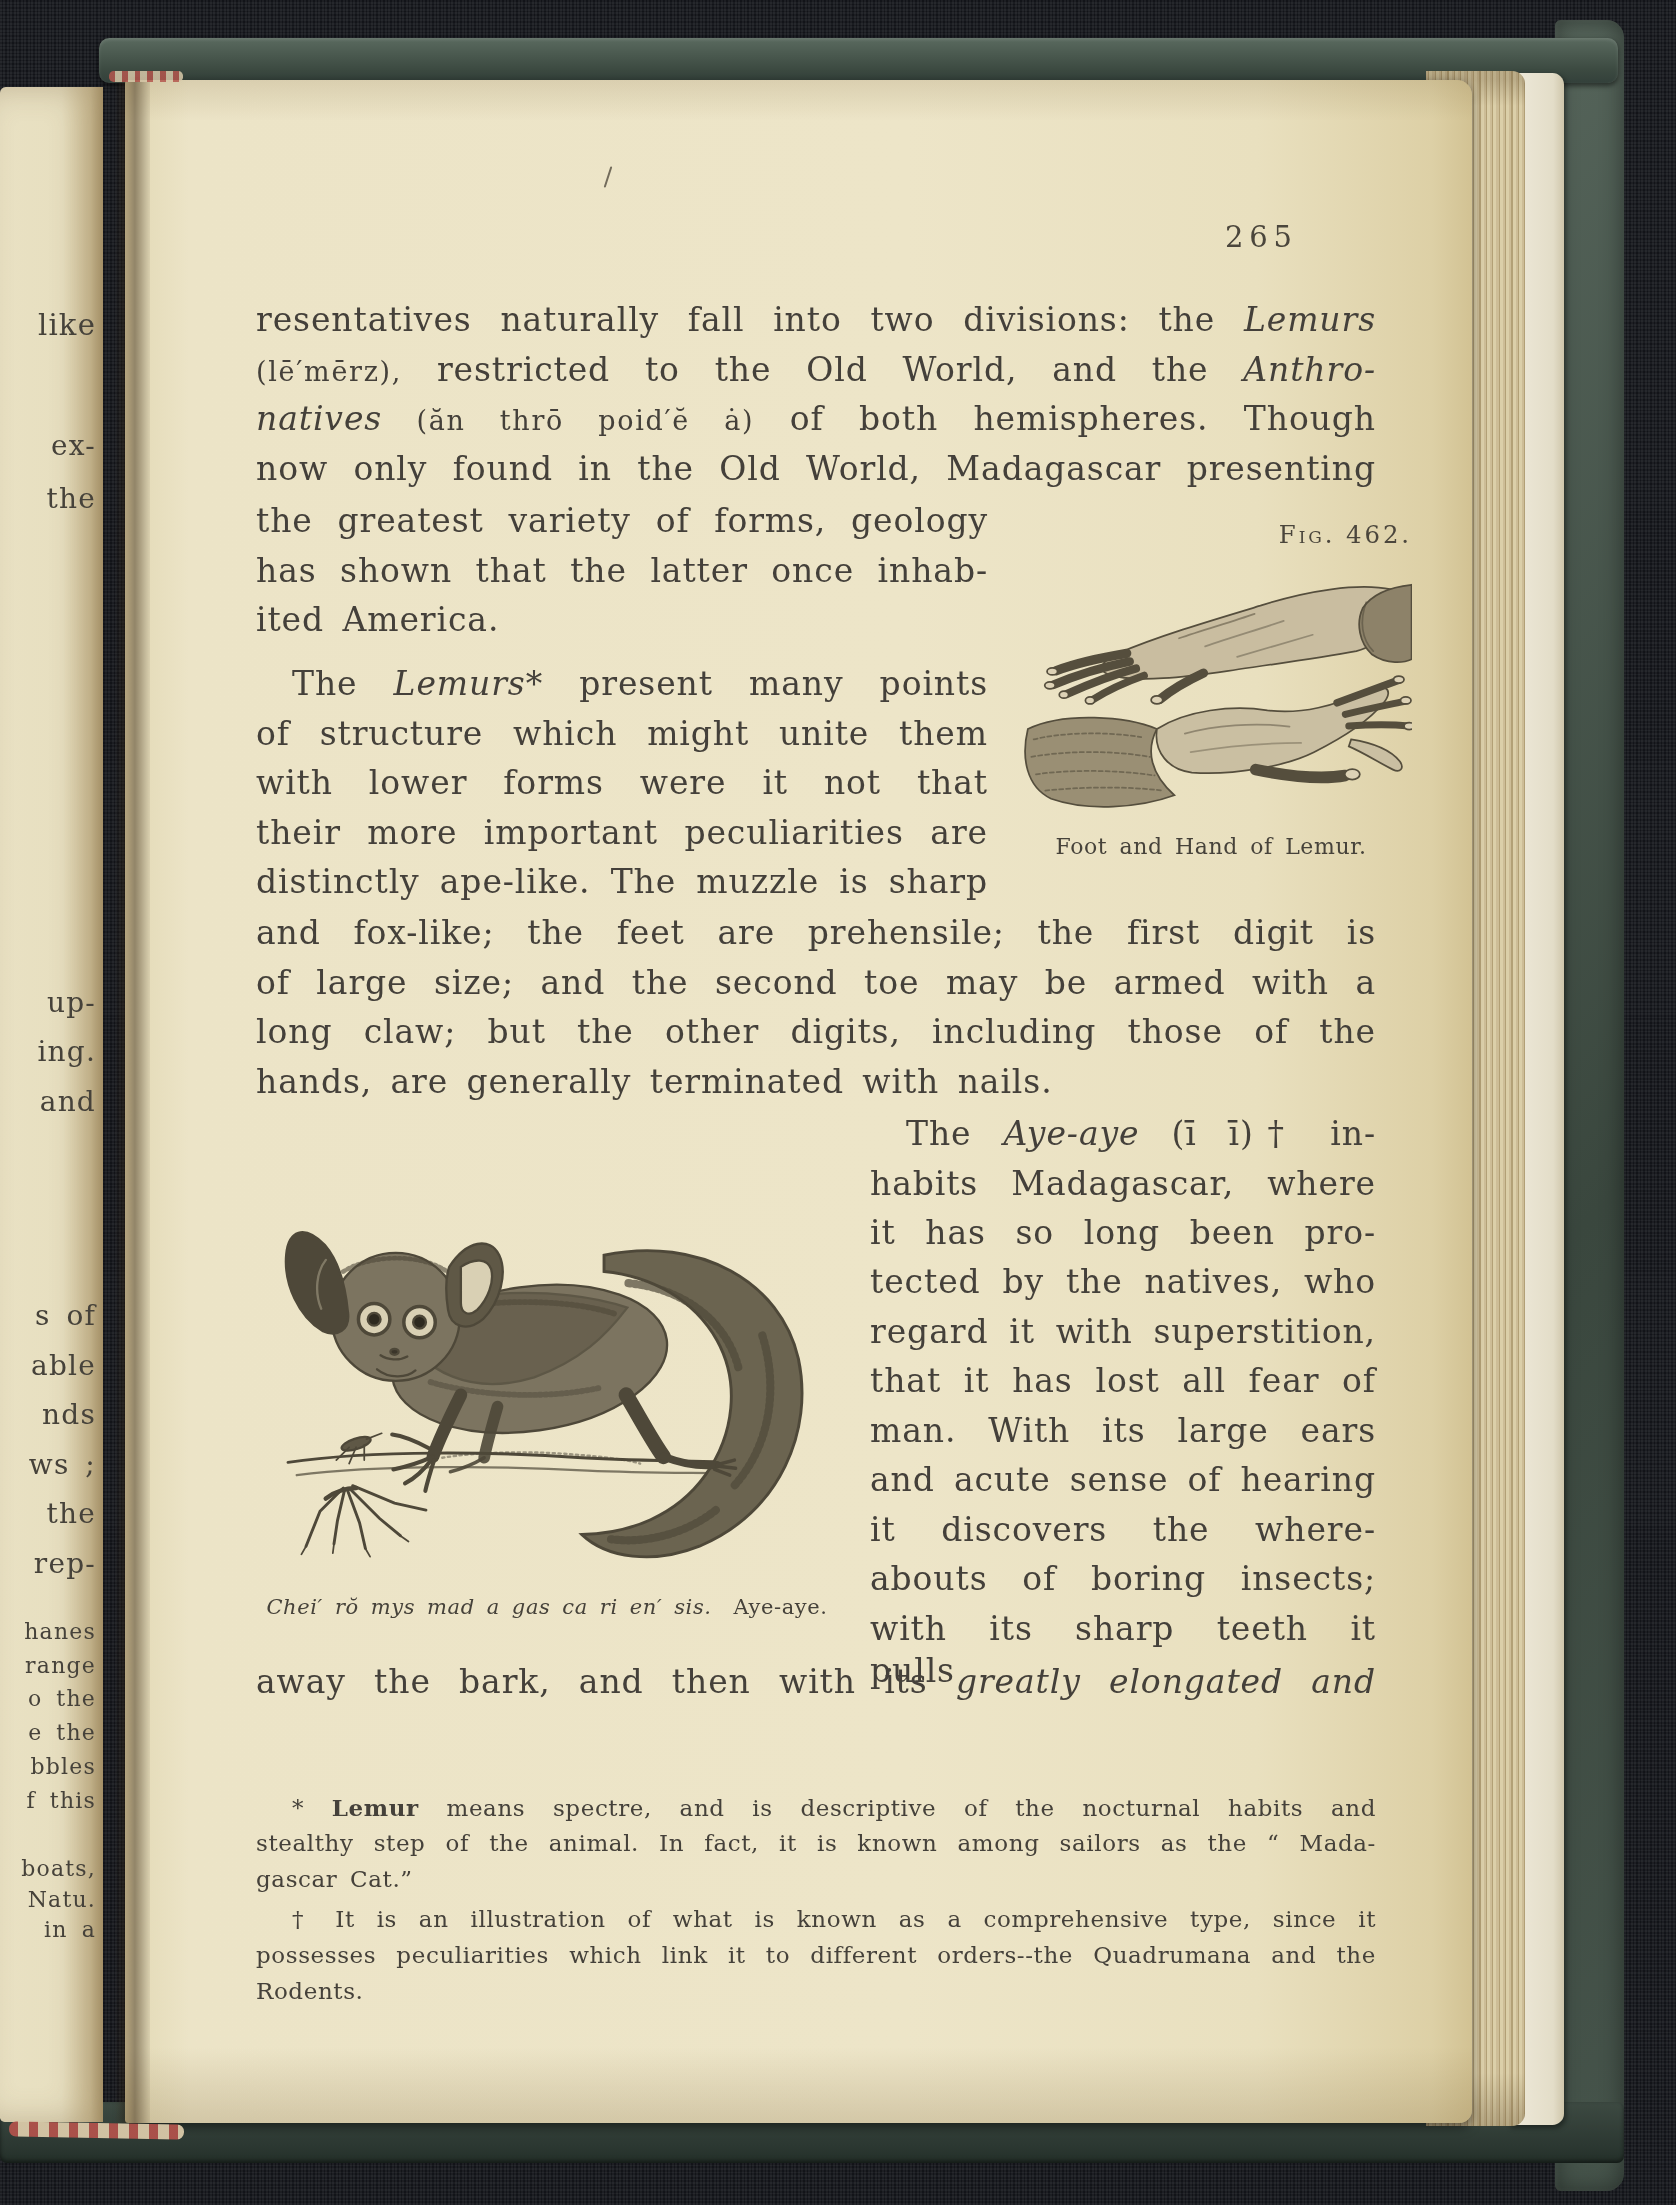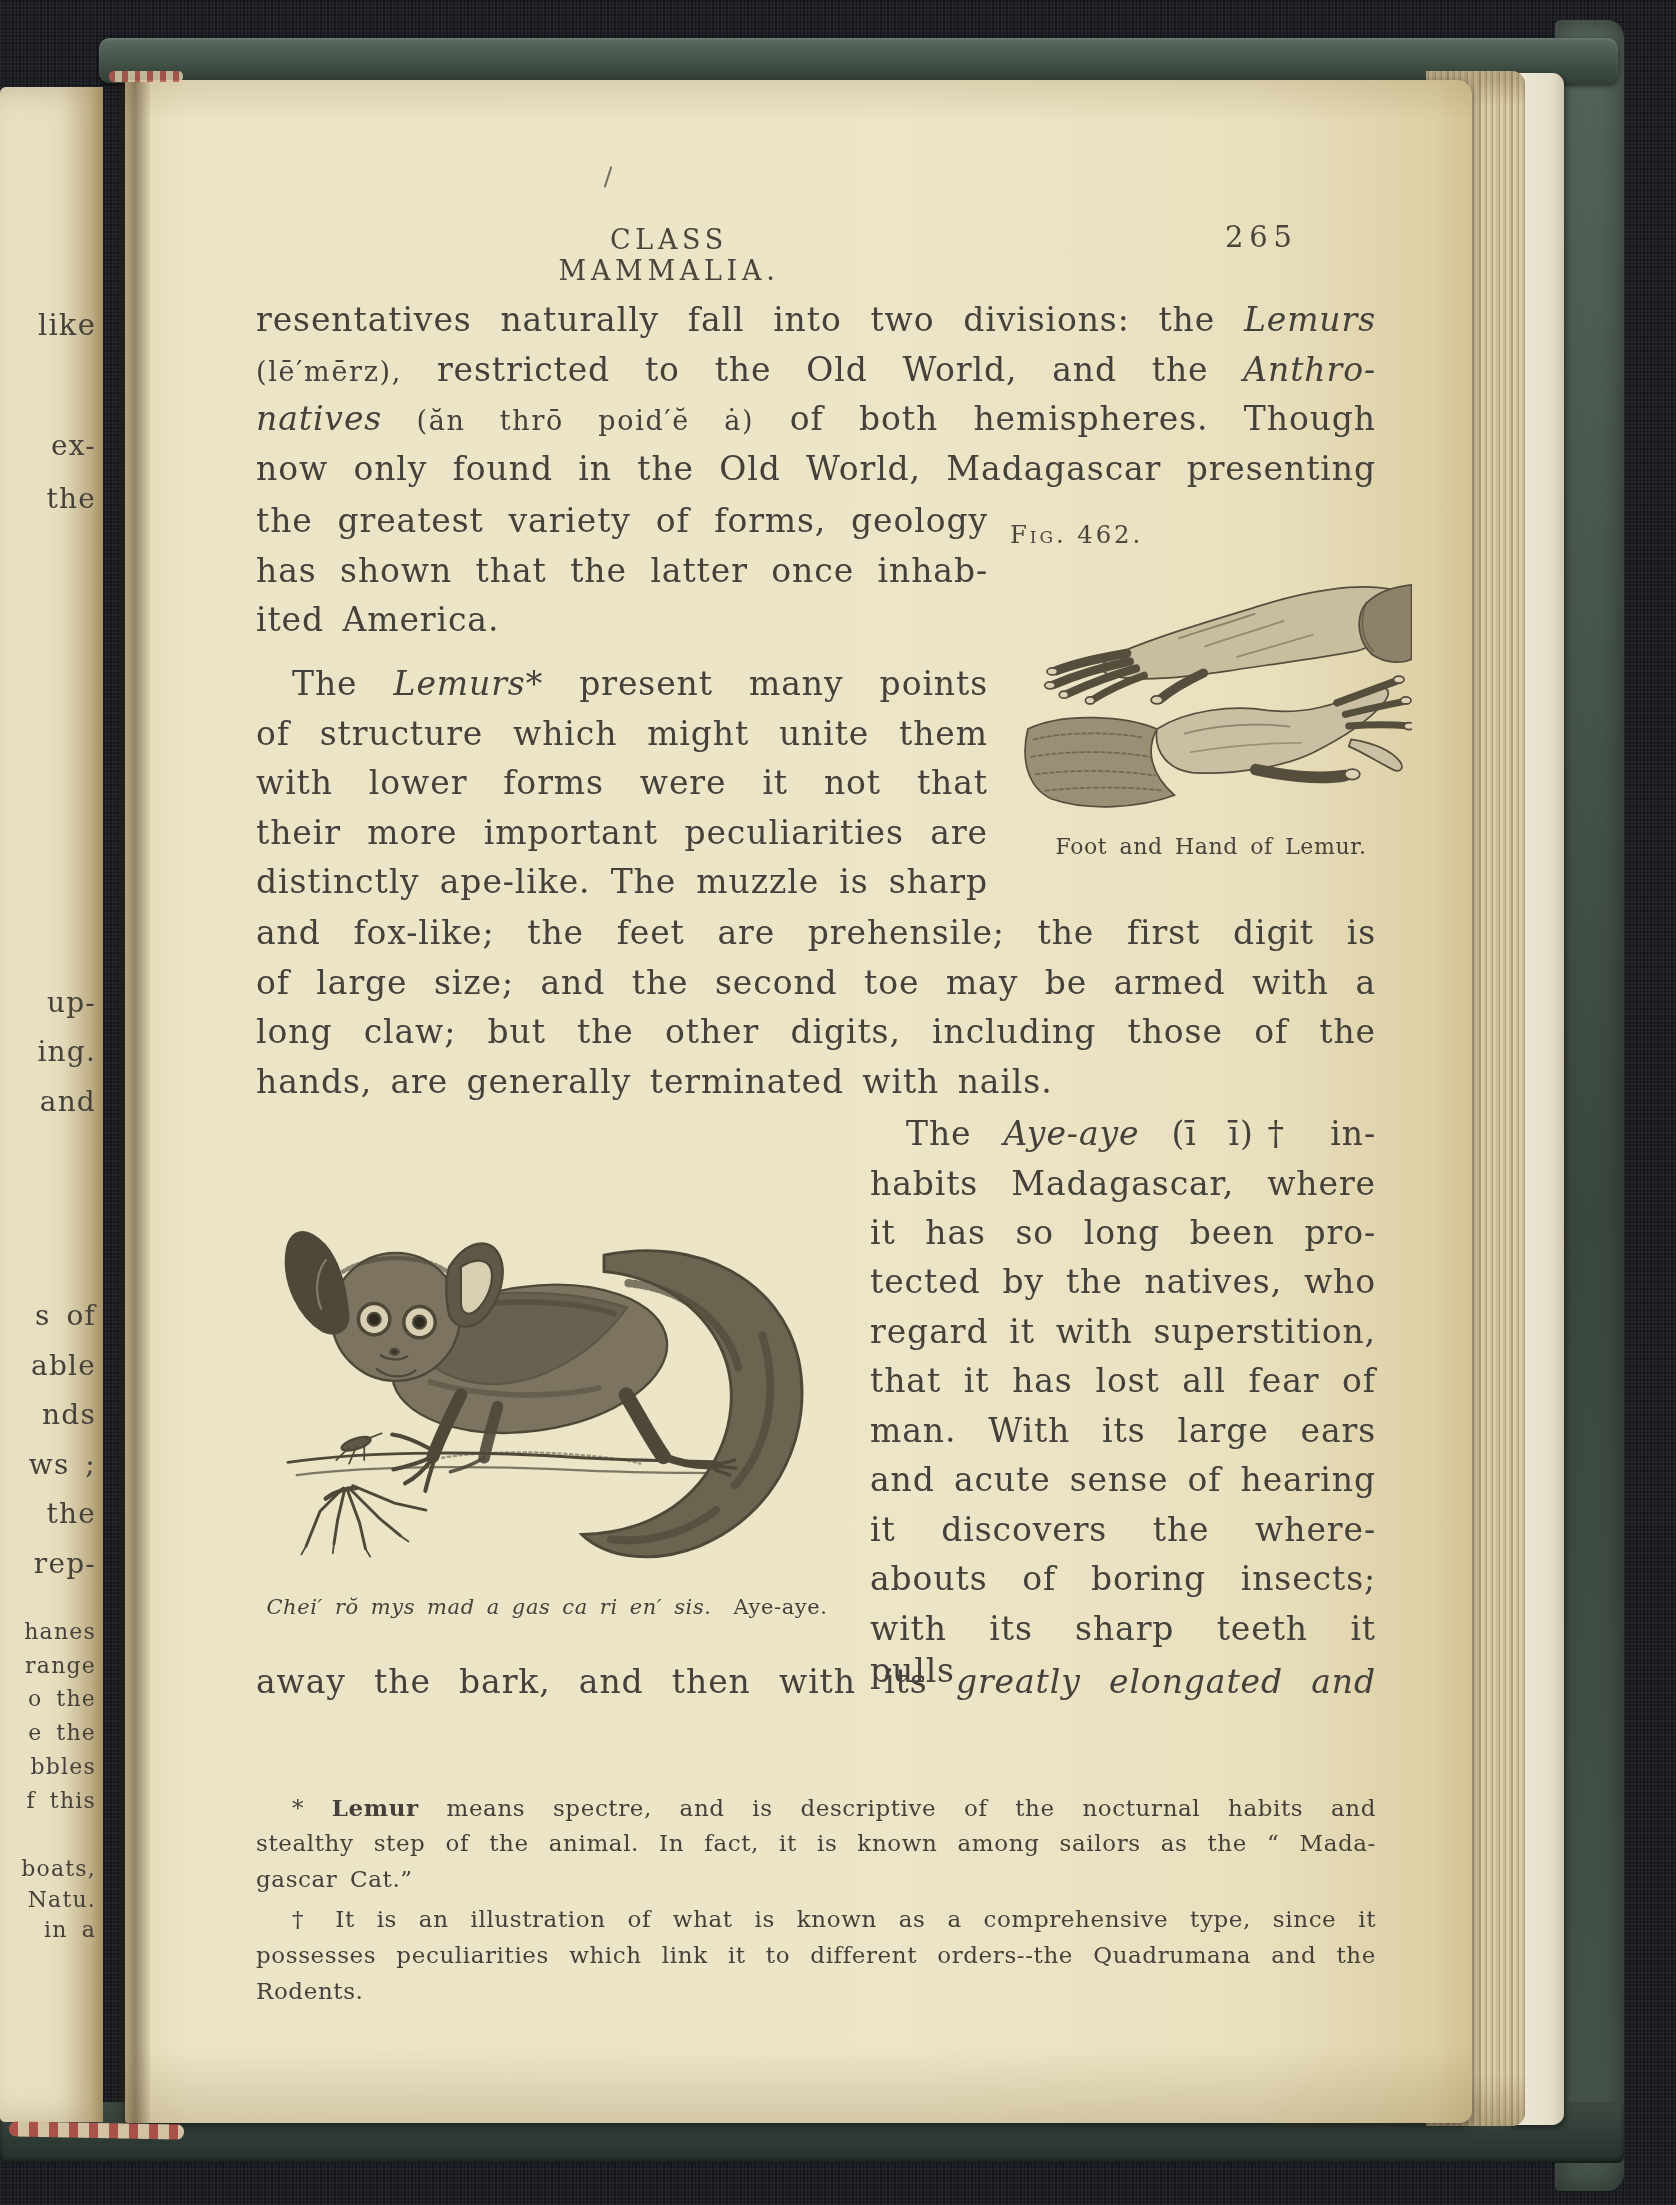--- a/index.html
+++ b/index.html
@@ -77,21 +77,21 @@
   .ll{text-align:left;text-align-last:left;}
   .ind{text-indent:36px;}
   .em{font-style:italic;}
   .pron{font-size:27px;letter-spacing:1.7px;}
 
   .fn{position:absolute;left:131px;width:1120px;font-size:23px;line-height:33px;color:#45413a;
     letter-spacing:0.6px;word-spacing:4.7px;margin-top:22px;}
   .fnb{font-weight:bold;}
 
   .figure{position:absolute;}
-  .fig-label{width:100%;text-align:left;font-variant:small-caps;letter-spacing:2.9px;
+  .fig-label{width:100%;text-align:right;font-variant:small-caps;letter-spacing:2.9px;
     font-size:24.4px;color:#4b463c;}
   .fig-caption{position:absolute;width:100%;text-align:center;font-size:22px;color:#46423a;
     letter-spacing:0.6px;word-spacing:4.7px;}
   .fig463-cap{font-size:21px;}
   .cap-gap{margin-left:22px;font-style:normal;}
   .fig-art{position:absolute;left:0;}
 </style>
 </head>
 <body>
 
@@ -123,21 +123,20 @@
     <div class="frag frag-sm" style="top:1667px">bbles</div>
     <div class="frag frag-sm" style="top:1701px">f this</div>
     <div class="frag frag-sm" style="top:1769px">boats,</div>
     <div class="frag frag-sm" style="top:1800px">Natu.</div>
     <div class="frag frag-sm" style="top:1830px">in a</div>
   </div>
 
   <div class="main-page">
     <div class="stray-mark"></div>
 
-    <div class="pg-header">CLASS MAMMALIA.</div>
     <div class="pg-number">265</div>
 
     <div class="bl full jl" style="top:219px"><span>resentatives naturally fall into two divisions: the </span><i class="em">Lemurs</i></div>
     <div class="bl full jl" style="top:269px"><span class="pron">(lē′mērz),</span><span> restricted to the Old World, and the </span><i class="em">Anthro-</i></div>
     <div class="bl full jl" style="top:318px"><i class="em">natives</i><span class="pron"> (ăn thrō poid′ĕ ȧ)</span><span> of both hemispheres.  Though</span></div>
     <div class="bl full jl" style="top:368px"><span>now only found in the Old World, Madagascar presenting</span></div>
 
     <div class="bl narrow jl" style="top:420px"><span>the greatest variety of forms, geology</span></div>
     <div class="bl narrow jl" style="top:470px"><span>has shown that the latter once inhab-</span></div>
     <div class="bl narrow ll" style="top:519px"><span>ited America.</span></div>

